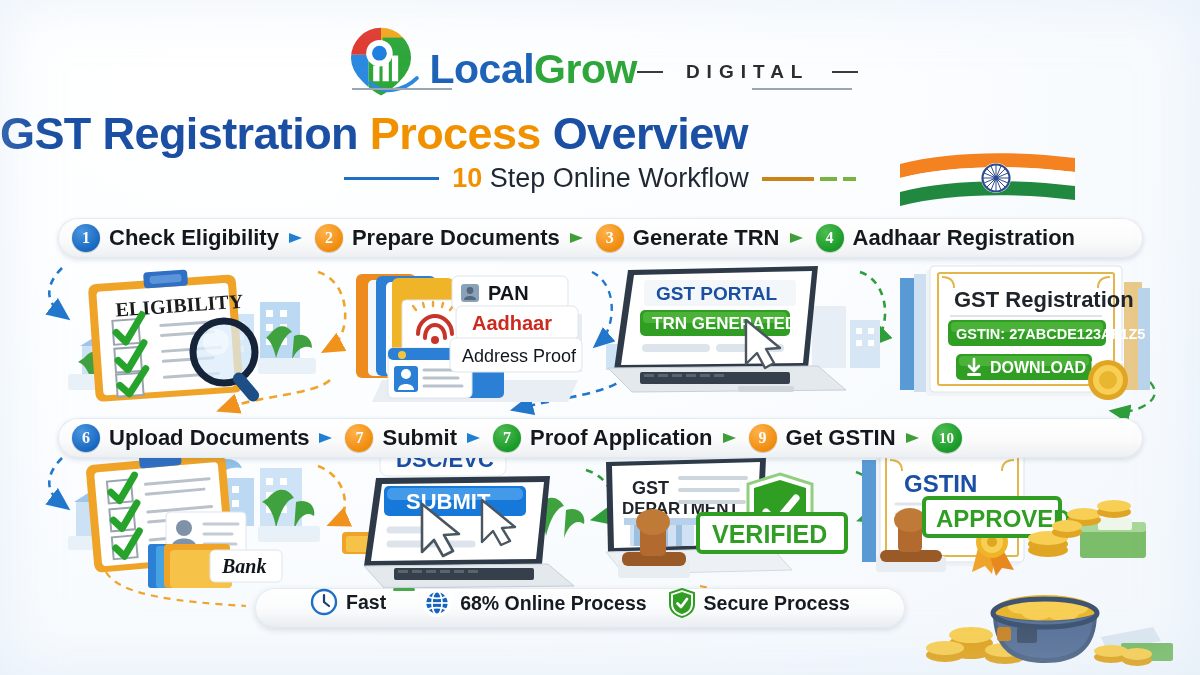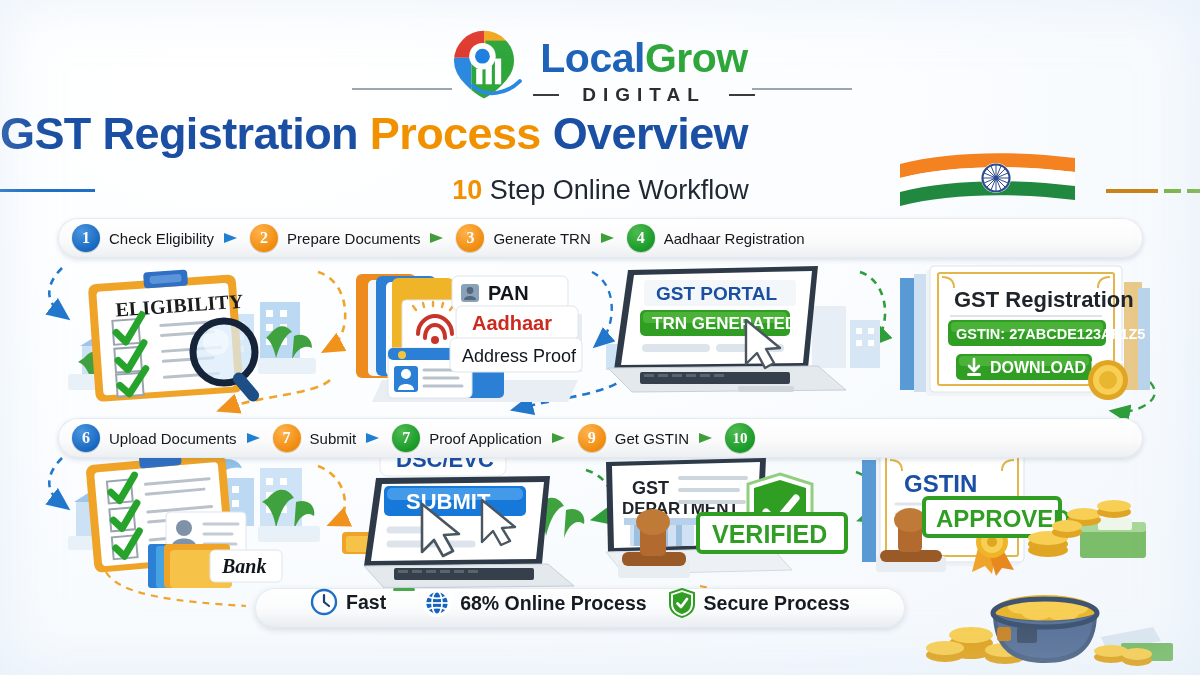--- a/index.html
+++ b/index.html
@@ -21,21 +21,21 @@
     box-shadow: inset 0 0 60px rgba(200,220,240,.35);
     pointer-events:none;
   }
 
   
   .logo-wrap{
     position:absolute; left:0; right:0; top:22px;
     display:flex; align-items:center; justify-content:center; gap:10px;
   }
   .logo-mark{ width:78px; height:78px; position:relative; flex:none; }
-  .logo-text{ display:flex; flex-direction:column; align-items:center;margin-top:16px; }
+  .logo-text{ display:flex; flex-direction:row; align-items:center;margin-top:16px; }
   .logo-row1{ font-size:41px; font-weight:700; letter-spacing:-.5px; line-height:1; }
   .lt-local{ color:#1e63b8; }
   .lt-grow{ color:#2ea63a; }
   .logo-row2{
     display:flex; align-items:center; gap:23px; margin-top:5px; width:100%;
   }
   .logo-rule{ height:2px; background:#3b3b3b; flex:1; min-width:26px; }
   .logo-digital{
     font-size:19px; letter-spacing:7px; color:#2d2d2d; font-weight:600;
     white-space:nowrap;
@@ -48,21 +48,21 @@
 
   
   .title{
     position:absolute; top:108px; left:0; right:0; text-align:left;
     font-size:45px; font-weight:700; color:#1a4fa3; letter-spacing:-.6px;
     white-space:nowrap;
   }
   .title .hl{ color:#f29100; }
   .subtitle-row{
     position:absolute; top:163px; left:0; right:0;
-    display:flex; align-items:center; justify-content:space-between; gap:13px;margin-top:12px;
+    display:flex; align-items:center; justify-content:center; gap:13px;
   }
   .sub-rule-blue{ width:95px; height:3px; background:#1f6fc4; }
   .subtitle{
     font-size:27px; color:#1f2732; font-weight:500; white-space:nowrap;
   }
   .subtitle .hl{ color:#f29100; font-weight:700; }
   .sub-dashes{ display:flex; align-items:center; gap:6px; }
   .sd1{ width:52px; height:4px; background:#c98316; }
   .sd2{ width:17px; height:4px; background:#79b443; }
   .sd3{ width:13px; height:4px; background:#79b443; }
@@ -84,21 +84,21 @@
   .step-num{
     width:28px; height:28px; border-radius:50%; flex:none;
     display:flex; align-items:center; justify-content:center;
     color:#fff; font-size:16px; font-weight:700;
     box-shadow: 0 1px 2px rgba(0,0,0,.28), 0 0 0 2.5px #ffffff;
     font-family:"Liberation Serif", serif;
   }
   .n-blue{ background:radial-gradient(circle at 35% 28%, #4a96e0, #1667c0 72%); }
   .n-orange{ background:radial-gradient(circle at 35% 28%, #ffb24d, #ef8b0c 72%); }
   .n-green{ background:radial-gradient(circle at 35% 28%, #4fbb52, #179a27 72%); }
-  .step-label{ font-size:15px; font-weight:400; color:#14181d; }
+  .step-label{ font-size:22px; font-weight:700; color:#14181d; }
   .step-arrow{ flex:none; display:flex; align-items:center; }
 
   
   .panel{ position:absolute; }
   #panel-1{ left:62px;  top:262px; width:272px; height:148px; }
   #panel-2{ left:342px; top:262px; width:262px; height:148px; }
   #panel-3{ left:606px; top:262px; width:290px; height:148px; }
   #panel-4{ left:900px; top:262px; width:250px; height:148px; }
   #panel-5{ left:62px;  top:452px; width:272px; height:140px; }
   #panel-6{ left:342px; top:440px; width:268px; height:152px; }

